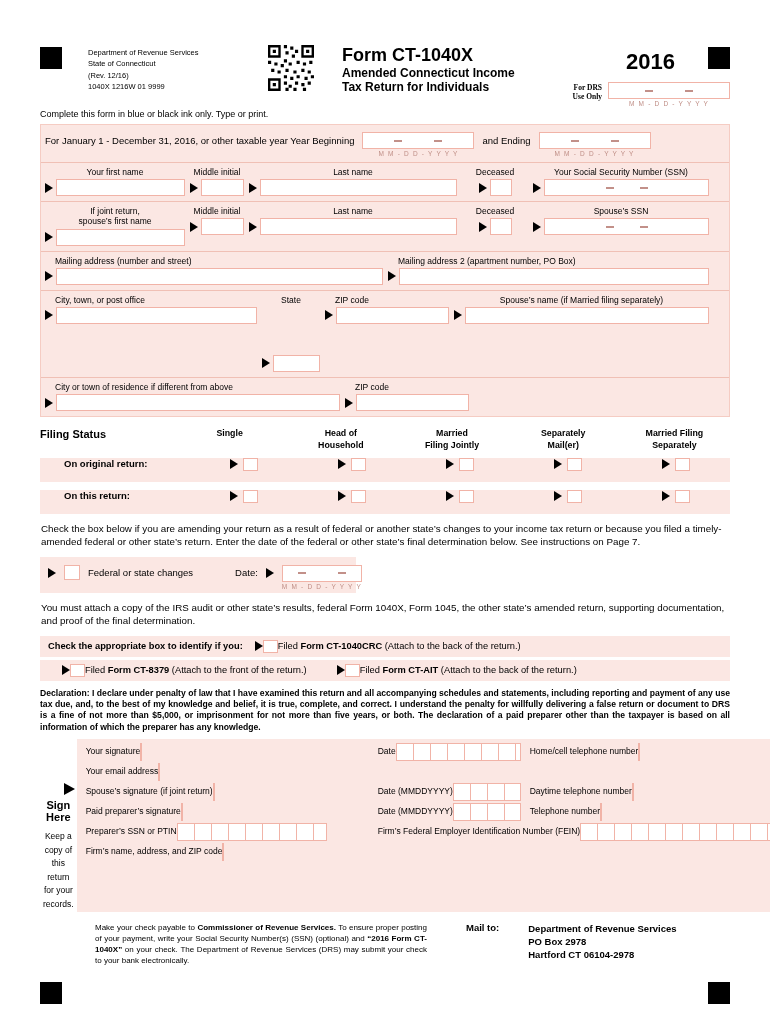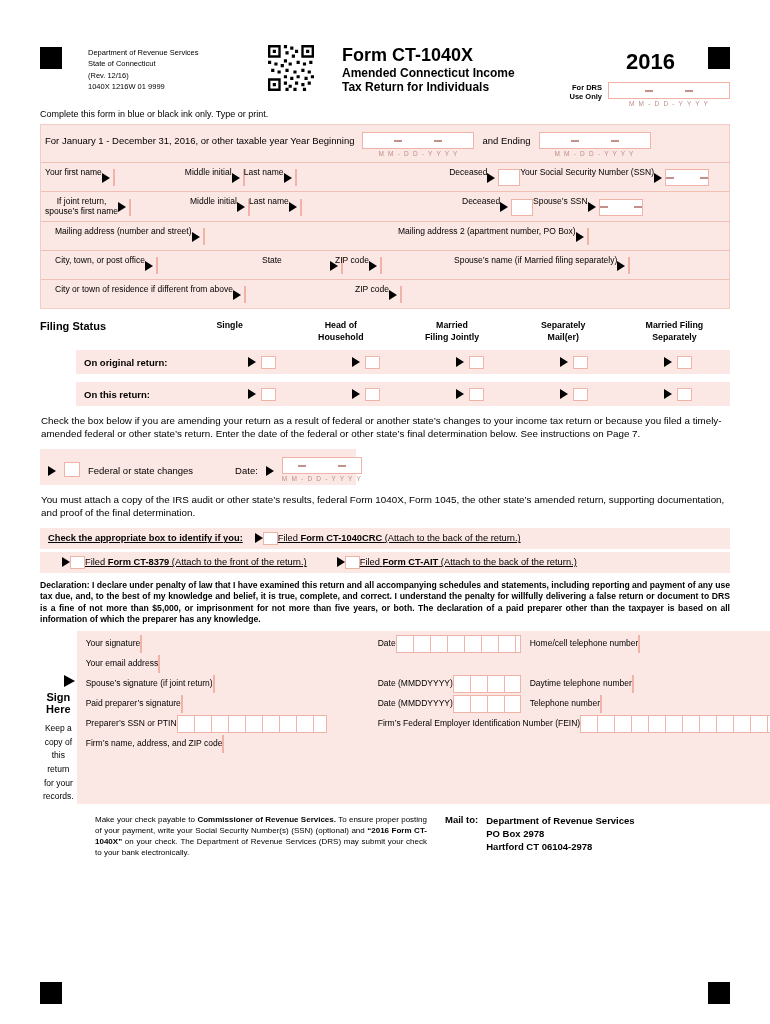--- a/index.html
+++ b/index.html
@@ -13,21 +13,21 @@
 
   
   .hdr { position:relative; height:62px; }
   .dept { position:absolute; left:48px; top:2px; font-size:7.5px; line-height:1.5; }
   .qr { position:absolute; left:228px; top:0; width:46px; height:46px; }
   .tblock { position:absolute; left:302px; top:0; }
   .ftitle { font-size:18px; font-weight:bold; }
   .fsub { font-size:12px; font-weight:bold; line-height:1.18; }
   .year { position:absolute; left:586px; top:4px; font-size:22px; font-weight:bold; }
   .drs { position:absolute; right:0; top:37px; display:flex; gap:6px; align-items:flex-start; }
-  .drs-label { font-size:7.5px; font-weight:bold; line-height:1.25; text-align:right; padding-top:1px; }
+  .drs-label { font-size:7.5px; font-weight:bold; line-height:1.25; text-align:right; padding-top:1px;font-family:Liberation Serif, serif; }
   .inknote { font-size:9px; margin:2px 0 5px 0; }
 
   
   .wbox { background:#fff; border:1px solid #f1b3a7; height:17px; }
   .h18 { height:18px; }
   .hint { font-size:6.5px; color:#bf8d85; letter-spacing:1.2px; text-align:center;
           margin-top:1px; white-space:nowrap; }
   .dashes { display:flex; align-items:center; justify-content:center; gap:32px; }
   .dashes::before, .dashes::after { content:""; width:8px; height:2px; background:#c29089; }
   .ssn { gap:26px; }
@@ -43,70 +43,70 @@
   .w150 { width:150px; } .w220 { width:220px; }
 
   
   .pinkarea { background:#fbe7e3; border:1px solid #f5ccc3; }
   .prow { padding:4px 20px 5px 4px; }
   .prow + .prow { border-top:1px solid #f0c0b5; }
   .ty { display:flex; align-items:flex-start; gap:8px; font-size:9.5px; padding-top:7px; }
   .tytext { margin-top:3px; white-space:nowrap; }
   .dcol { }
   .nrow { display:flex; gap:5px; }
-  .fg { display:flex; flex-direction:row; }
+  .fg { display:flex; flex-direction:column; }
   .w140 { width:140px; } .w54 { width:54px; } .w208 { width:208px; } .w66 { width:66px; }
   .w212 { width:212px; } .w58 { width:58px;gap:48px; } .w124 { width:124px; }
   .w295 { width:295px; } .w338 { width:338px; }
   .flabel { font-size:8.5px; line-height:1.2; white-space:nowrap; }
   .center { text-align:center; }
   .left { padding-left:10px; }
   .frow { display:flex; align-items:center; gap:3px; margin-top:2px; }
   .cjust { justify-content:center; }
   .cbw { width:22px; flex:0 0 auto; }
 
   
   .fs-head { display:flex; margin:11px 0 7px 0; }
   .fs-title { width:134px; font-weight:bold; font-size:11px; }
   .fs-cols { flex:1; display:flex; }
   .fs-col { flex:1; text-align:center; font-weight:bold; font-size:8.8px; line-height:1.3; }
-  .fs-row { display:flex; align-items:center; height:24px; padding-left:8px;
-            background:#fbe7e3; margin-bottom:8px;margin-left:36px; }
+  .fs-row { display:flex; align-items:flex-start; height:24px; padding-left:24px;
+            background:#fbe7e3; margin-bottom:8px; }
   .fs-rowlabel { width:126px; font-weight:bold; font-size:9.5px; }
   .fs-cell { flex:1; display:flex; align-items:center; justify-content:center; gap:5px; }
 
   .para { font-size:9.8px; line-height:1.32; margin:9px 1px 8px 1px; }
-  .fedband { background:#fbe7e3; width:316px; display:flex; align-items:center; gap:8px;
+  .fedband { background:#fbe7e3; width:316px; display:flex; align-items:flex-start; gap:8px;
              padding:8px 8px 3px 8px; margin:2px 0 6px 0; }
   .fedband .arr { margin-top:3px; }
   .fedlabel { font-size:9.5px; margin-top:2px; white-space:nowrap; }
   .ml34 { margin-left:34px; }
 
   .idband { background:#fbe7e3; display:flex; align-items:center; 
-            padding:4px 8px; margin-bottom:3px; font-size:9.3px;text-decoration:underline; }
+            padding:4px 8px; margin-bottom:3px; font-size:9.3px; }
   .idlead { font-weight:bold; white-space:nowrap; }
   .idtext { white-space:nowrap; }
   .ml12 { margin-left:12px; } .ml14 { margin-left:14px; } .ml30 { margin-left:30px; }
 
   .decl { font-size:8.6px; font-weight:bold; line-height:1.32; margin:7px 0 6px 0; text-align:justify; }
 
   
   .signwrap { display:flex; margin-top:4px; }
   .signside { width:60px; text-align:center; padding-top:44px; }
   .side-arr { display:block; margin:0 2px 4px auto; }
   .side-title { font-weight:bold; font-size:11px; margin-bottom:7px; }
   .side-note { font-size:8.5px; line-height:1.6; padding:0 3px; }
   .signmain { flex:1; background:#fbe7e3; padding:4px 6px 9px 6px; }
   .srow { display:flex; gap:6px; margin-bottom:2px; }
   .sfield { display:flex; flex-direction:row; }
   .sc1 { width:286px; } .sc2 { width:146px; } .sc3 { flex:1; }
   .slabel { font-size:8.5px; margin:3px 0 2px 3px; white-space:nowrap; }
 
   
-  .footer { display:flex; margin-top:10px; padding-left:55px; gap:8px; }
+  .footer { display:flex; margin-top:10px; padding-left:55px; gap:29px; }
   .checktext { width:332px; font-size:8px; line-height:1.4; text-align:justify; }
   .mailto { font-weight:bold; font-size:9.5px; white-space:nowrap; margin-left:10px; }
   .mailaddr { font-weight:bold; font-size:9.5px; line-height:1.4; }
 </style>
 </head>
 <body>
 
 <div class="page">
   <div class="corner tl"></div>
   <div class="corner tr"></div>

